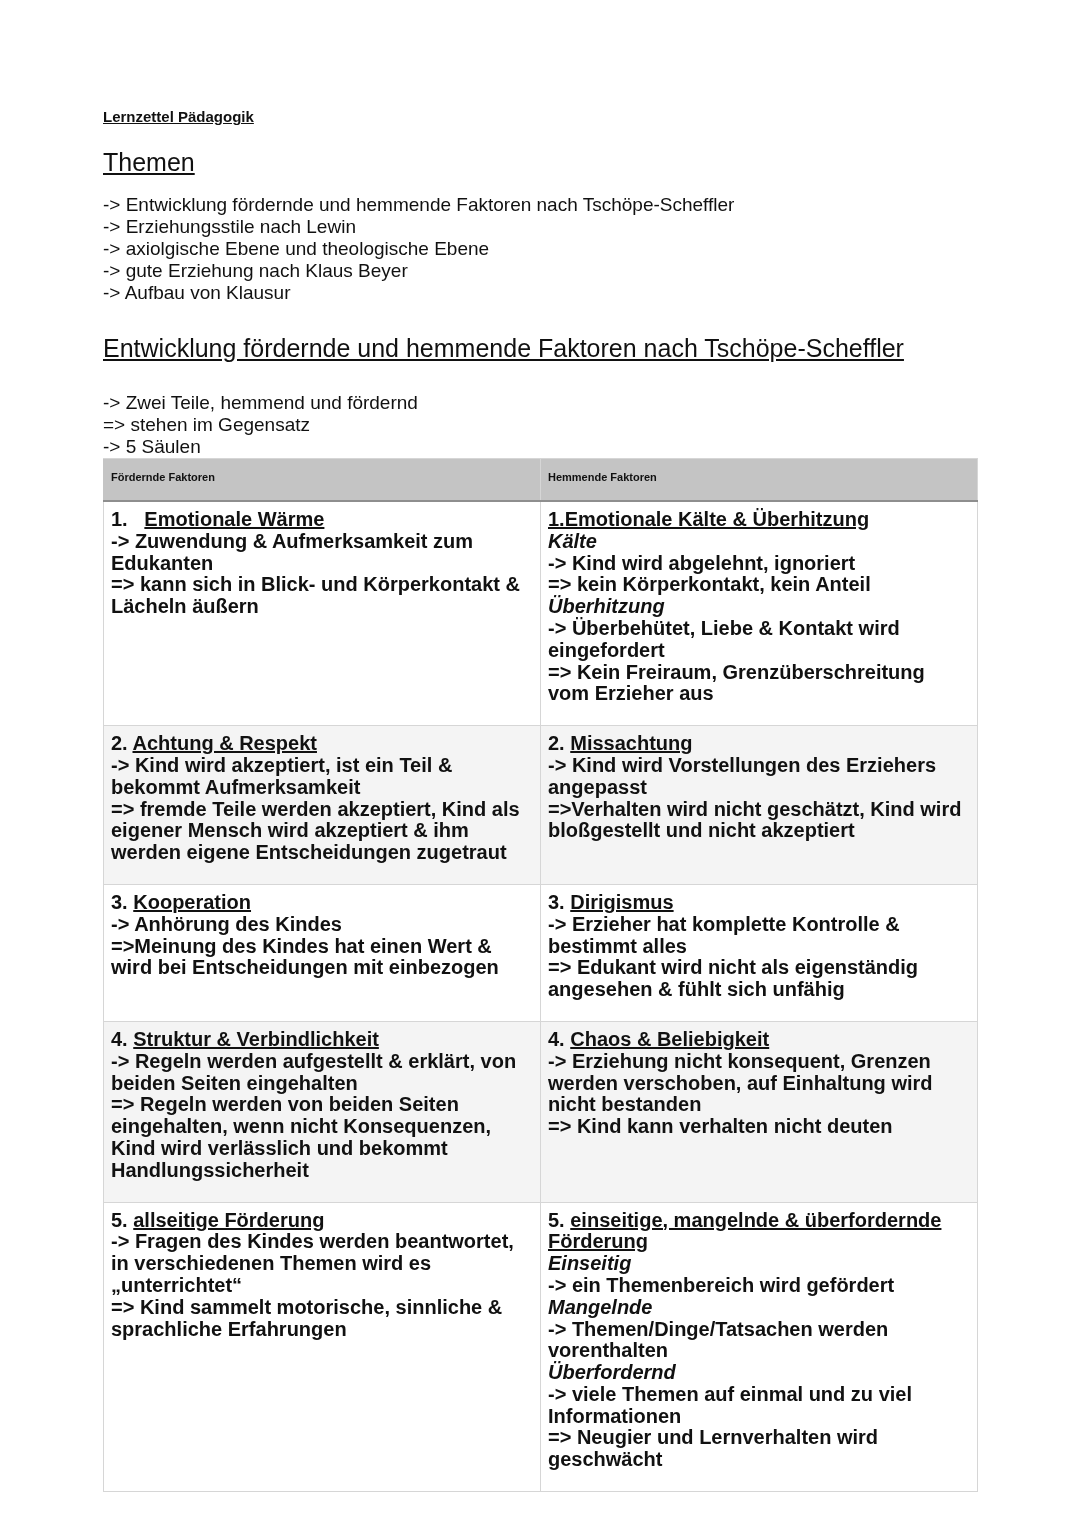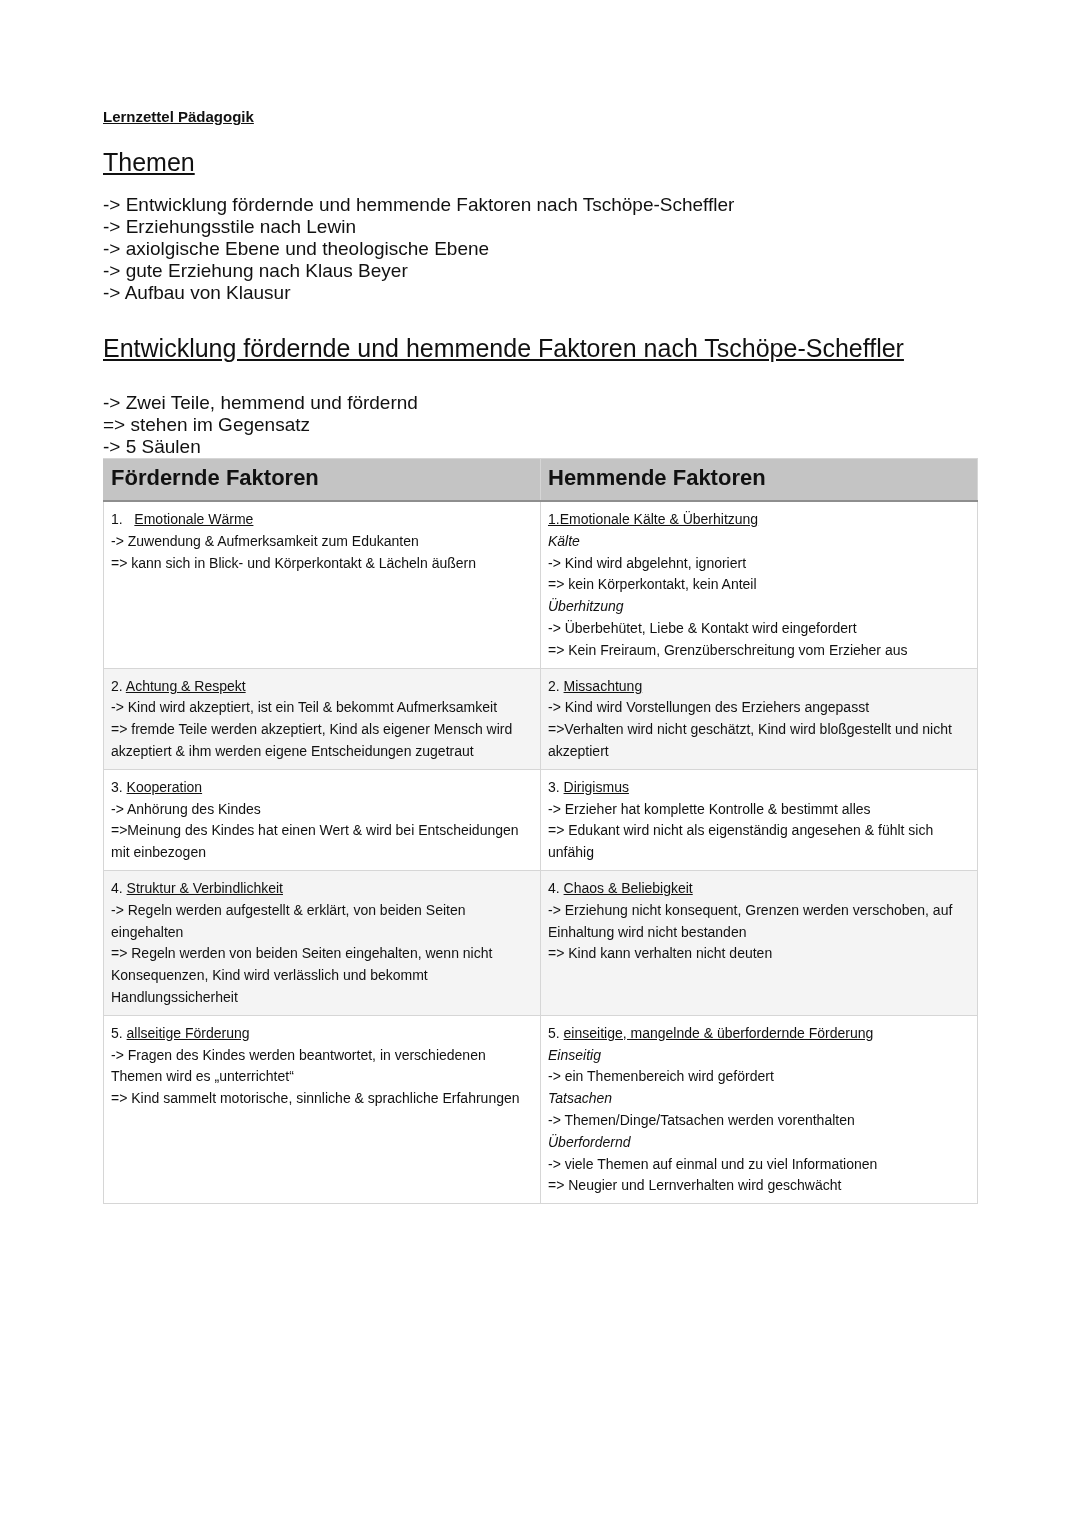--- a/index.html
+++ b/index.html
@@ -50,28 +50,29 @@
       left: 103px;
       top: 458px;
       width: 874px;
       border-collapse: collapse;
       table-layout: fixed;
     }
     table.factors th, table.factors td {
       border: 1px solid #d6d6d6;
       vertical-align: top;
       text-align: left;
-      font-size: 14px;
+      font-size: 20px;
       line-height: 21.8px;
-      padding: 7px 7px 6px 7px;
+      padding: 7px 7px 20px 7px;
+      font-weight: bold;
     }
     table.factors th {
       background: #c4c4c4;
       font-weight: bold;
-      font-size: 22px;
+      font-size: 11px;
       height: 27px;
       padding: 8px 7px 6px 7px;
       border-bottom: 2px solid #8e8e8e;
       border-left: 1px solid #c4c4c4;
       border-right: 1px solid #d6d6d6;
     }
     table.factors tr.alt td { background: #f4f4f4; }
     table.factors tr.plain td { background: #ffffff; }
     .u { text-decoration: underline; }
     .i { font-style: italic; }
@@ -174,21 +175,21 @@
     <tr class="plain">
       <td>
         <span class="cell-line"><span style="white-space:pre">5. </span><span class="u">allseitige Förderung</span></span>
         <span class="cell-line">-&gt; Fragen des Kindes werden beantwortet, in verschiedenen Themen wird es „unterrichtet“</span>
         <span class="cell-line">=&gt; Kind sammelt motorische, sinnliche &amp; sprachliche Erfahrungen</span>
       </td>
       <td>
         <span class="cell-line"><span style="white-space:pre">5. </span><span class="u">einseitige, mangelnde &amp;  überfordernde Förderung</span></span>
         <span class="cell-line i">Einseitig</span>
         <span class="cell-line">-&gt; ein Themenbereich wird gefördert</span>
-        <span class="cell-line i">Tatsachen</span>
+        <span class="cell-line i">Mangelnde</span>
         <span class="cell-line">-&gt; Themen/Dinge/Tatsachen werden vorenthalten</span>
         <span class="cell-line i">Überfordernd</span>
         <span class="cell-line">-&gt; viele Themen auf einmal und zu viel Informationen</span>
         <span class="cell-line">=&gt; Neugier und Lernverhalten wird geschwächt</span>
       </td>
     </tr>
   </tbody>
 </table>
 
 </body></html>

